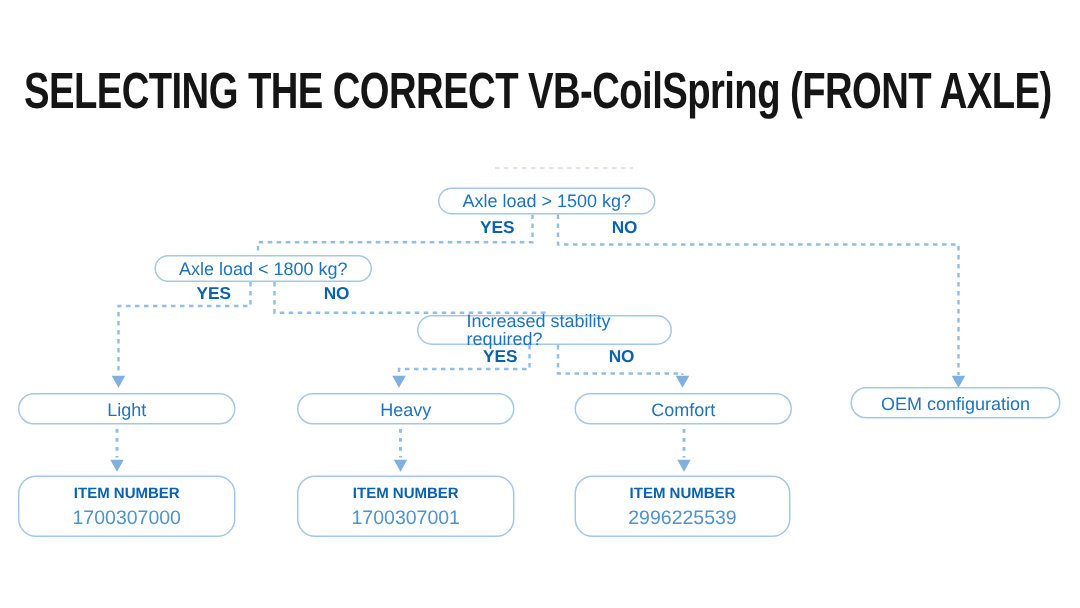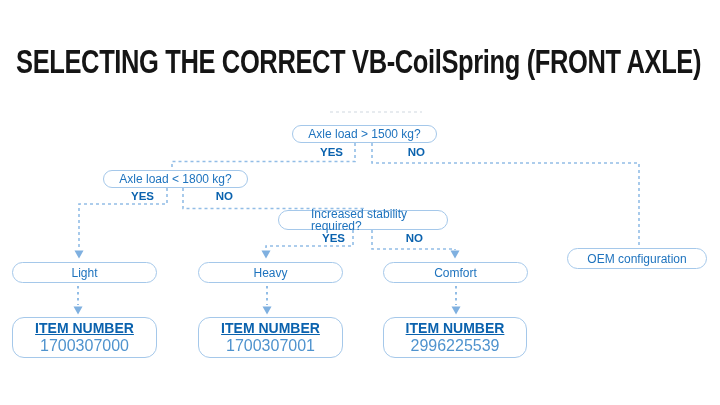--- a/index.html
+++ b/index.html
@@ -22,22 +22,22 @@
   .yn {
     position:absolute; width:40px; text-align:right;
     font-size:11.5px; font-weight:bold; color:#0a62ae; line-height:1;
   }
   .item-box {
     position:absolute; box-sizing:border-box; background:#ffffff;
     border:1.6px solid #a5c8ea; border-radius:12px;
     display:flex; flex-direction:column; align-items:center; justify-content:center;
     gap:3px;
   }
-  .item-head { font-size:14px; font-weight:bold; color:#0a62ae; line-height:1;text-decoration:underline; }
-  .item-num  { font-size:16px; color:#4f93ce; line-height:1; }
+  .item-head { font-size:10px; font-weight:bold; color:#0a62ae; line-height:1; }
+  .item-num  { font-size:13px; color:#4f93ce; line-height:1; }
   svg.wires { position:absolute; left:0; top:0; }
 </style>
 </head>
 <body>
 
 <div class="canvas">
 
   <div class="title">SELECTING THE CORRECT VB-CoilSpring (FRONT AXLE)</div>
 
   <svg class="wires" width="720" height="405" viewBox="0 0 720 405">
@@ -76,21 +76,21 @@
   <div class="yn" style="left:114px; top:191px;">YES</div>
   <div class="yn" style="left:193px; top:191px;">NO</div>
 
   <div class="node" style="left:278px; top:210px; width:170px; height:20px;padding-left:32px;">Increased stability required?</div>
   <div class="yn" style="left:305px; top:233px;">YES</div>
   <div class="yn" style="left:383px; top:233px;">NO</div>
 
   <div class="node" style="left:198px; top:262px; width:145px; height:21px;">Heavy</div>
   <div class="node" style="left:12px; top:262px; width:145px; height:21px;">Light</div>
   <div class="node" style="left:383px; top:262px; width:145px; height:21px;">Comfort</div>
-  <div class="node" style="left:567px; top:248px; width:140px; height:21px;">OEM configuration</div>
+  <div class="node" style="left:567px; top:258px; width:140px; height:21px;">OEM configuration</div>
 
   <div class="item-box" style="left:12px; top:317px; width:145px; height:41px;">
     <div class="item-head">ITEM NUMBER</div>
     <div class="item-num">1700307000</div>
   </div>
   <div class="item-box" style="left:198px; top:317px; width:145px; height:41px;">
     <div class="item-head">ITEM NUMBER</div>
     <div class="item-num">1700307001</div>
   </div>
   <div class="item-box" style="left:383px; top:317px; width:144px; height:41px;">

